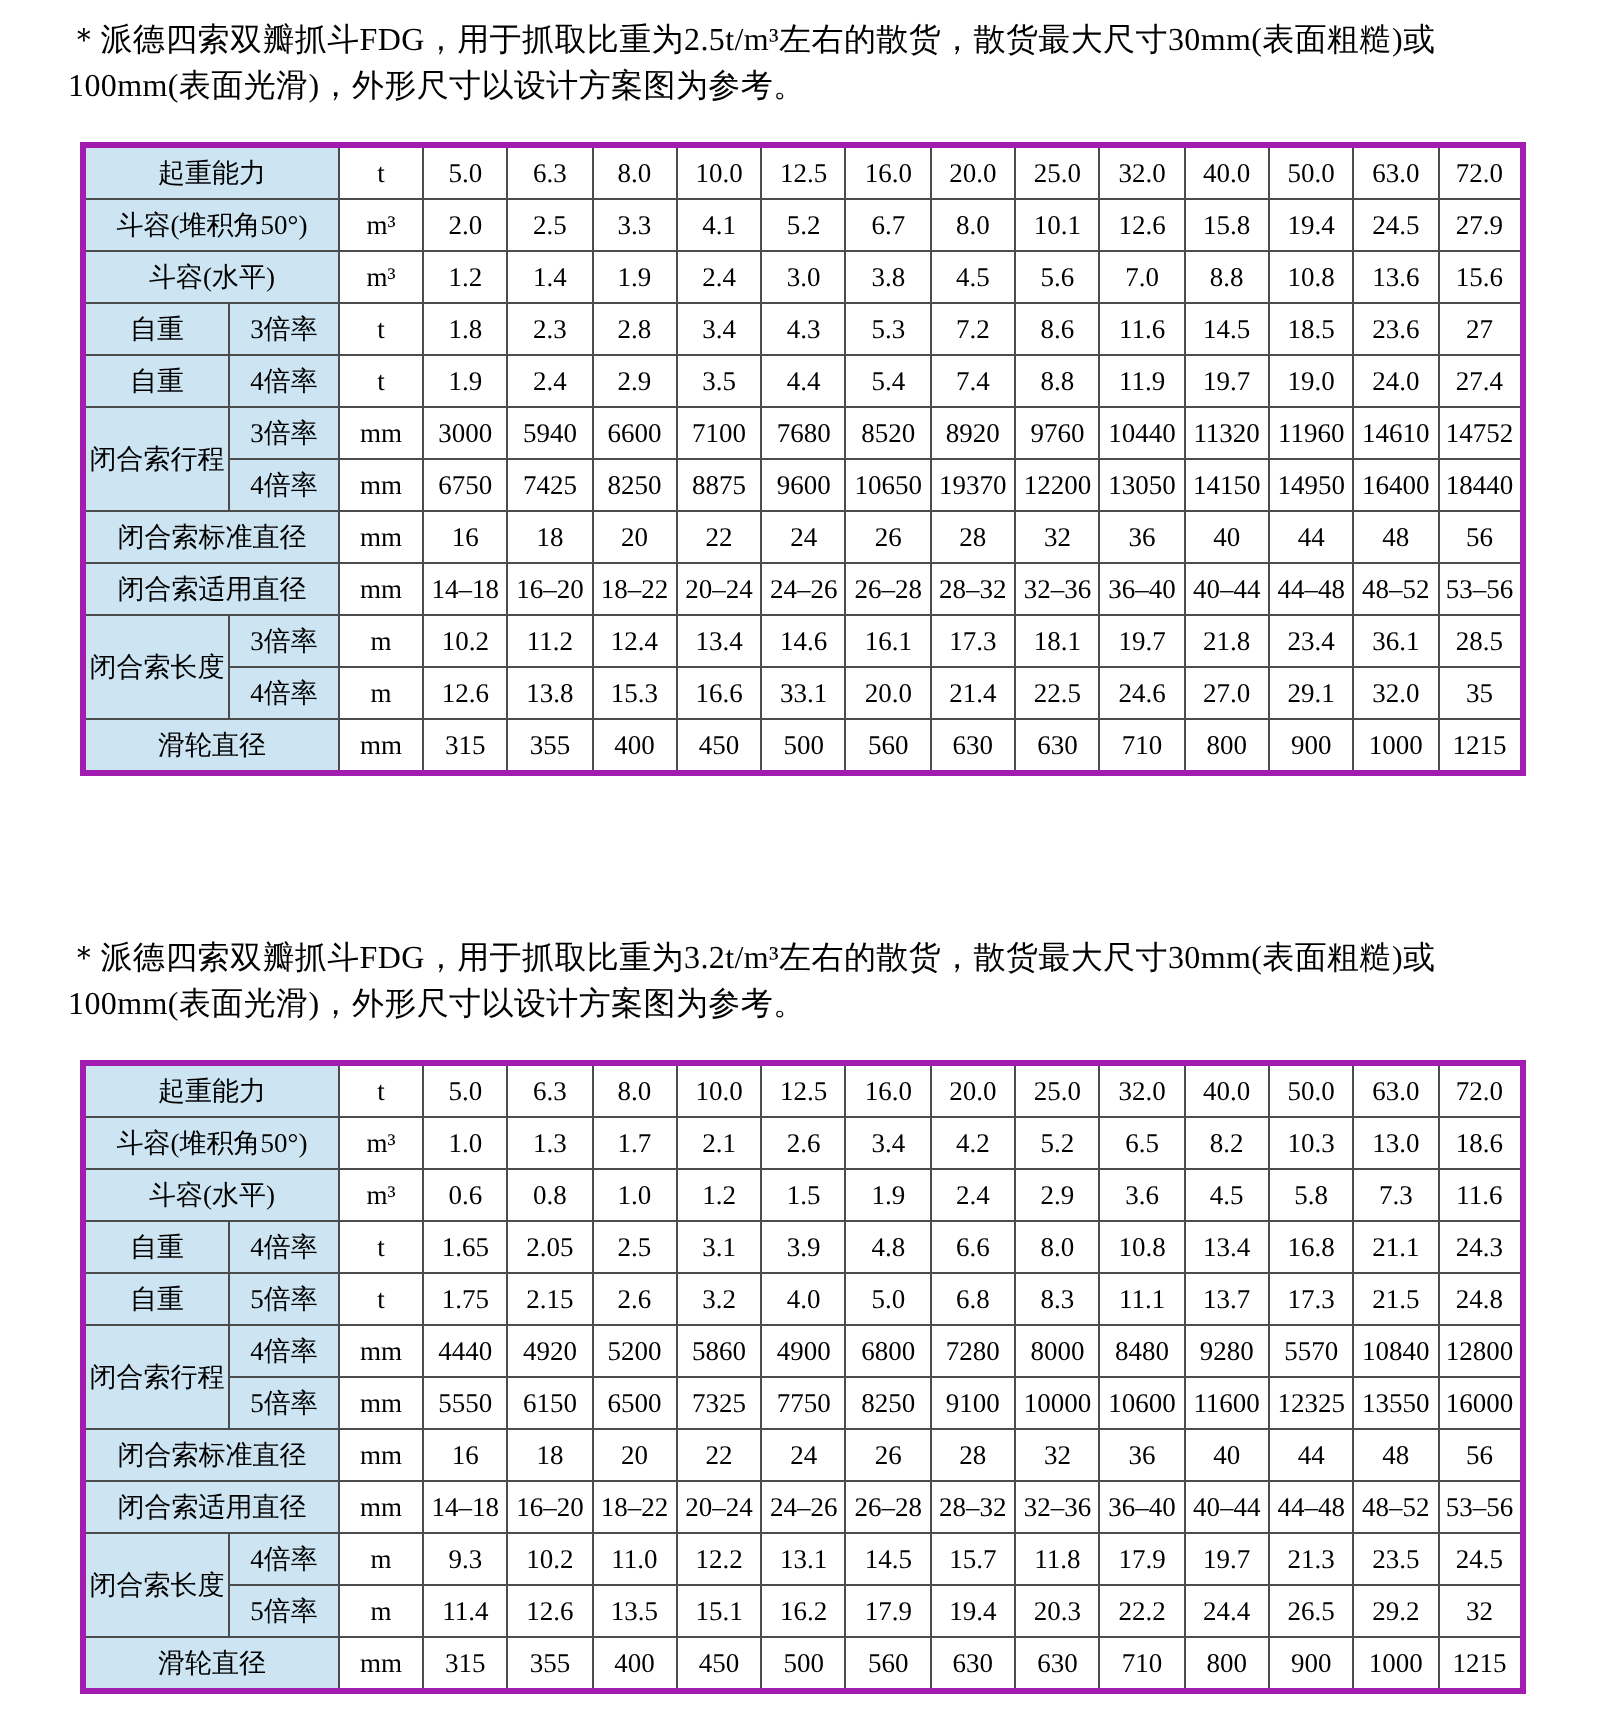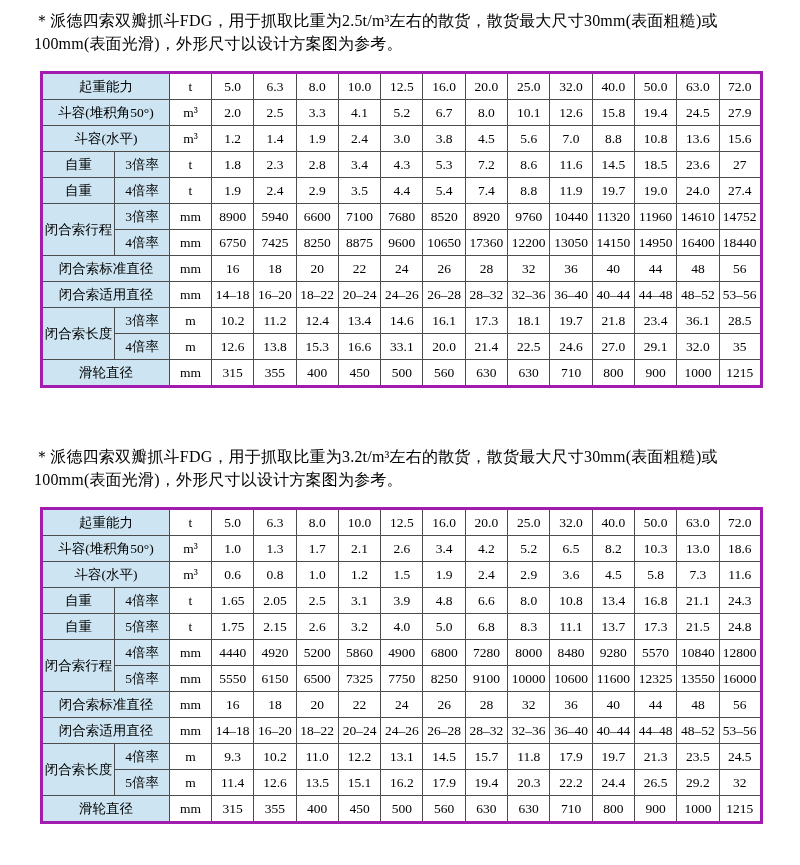--- a/index.html
+++ b/index.html
@@ -12,21 +12,21 @@
   .page {
     position: relative;
     width: 800px;
     height: 865px;
     background: #ffffff;
     overflow: hidden;
     box-sizing: border-box;
     padding-top: 9px;
   }
   .section { }
-  .section + .section { margin-top: 57px; }
+  .section + .section { margin-top: 80px; }
   .intro {
     width: 733px;
     margin: 0 0 0 34px;
     font-size: 16px;
     line-height: 23px;
     letter-spacing: 0.2px;
   }
   table.spec {
     border-collapse: collapse;
     table-layout: fixed;
@@ -168,21 +168,21 @@
             <td class="val">11.9</td>
             <td class="val">19.7</td>
             <td class="val">19.0</td>
             <td class="val">24.0</td>
             <td class="val">27.4</td>
           </tr>
           <tr>
             <td class="lbl" rowspan="2">闭合索行程</td>
             <td class="lbl sub">3倍率</td>
             <td class="unit">mm</td>
-            <td class="val">8900</td>
+            <td class="val">3000</td>
             <td class="val">5940</td>
             <td class="val">6600</td>
             <td class="val">7100</td>
             <td class="val">7680</td>
             <td class="val">8520</td>
             <td class="val">8920</td>
             <td class="val">9760</td>
             <td class="val">10440</td>
             <td class="val">11320</td>
             <td class="val">11960</td>
@@ -191,21 +191,21 @@
           </tr>
           <tr>
             <td class="lbl sub">4倍率</td>
             <td class="unit">mm</td>
             <td class="val">6750</td>
             <td class="val">7425</td>
             <td class="val">8250</td>
             <td class="val">8875</td>
             <td class="val">9600</td>
             <td class="val">10650</td>
-            <td class="val">17360</td>
+            <td class="val">19370</td>
             <td class="val">12200</td>
             <td class="val">13050</td>
             <td class="val">14150</td>
             <td class="val">14950</td>
             <td class="val">16400</td>
             <td class="val">18440</td>
           </tr>
           <tr>
             <td class="lbl" colspan="2">闭合索标准直径</td>
             <td class="unit">mm</td>

